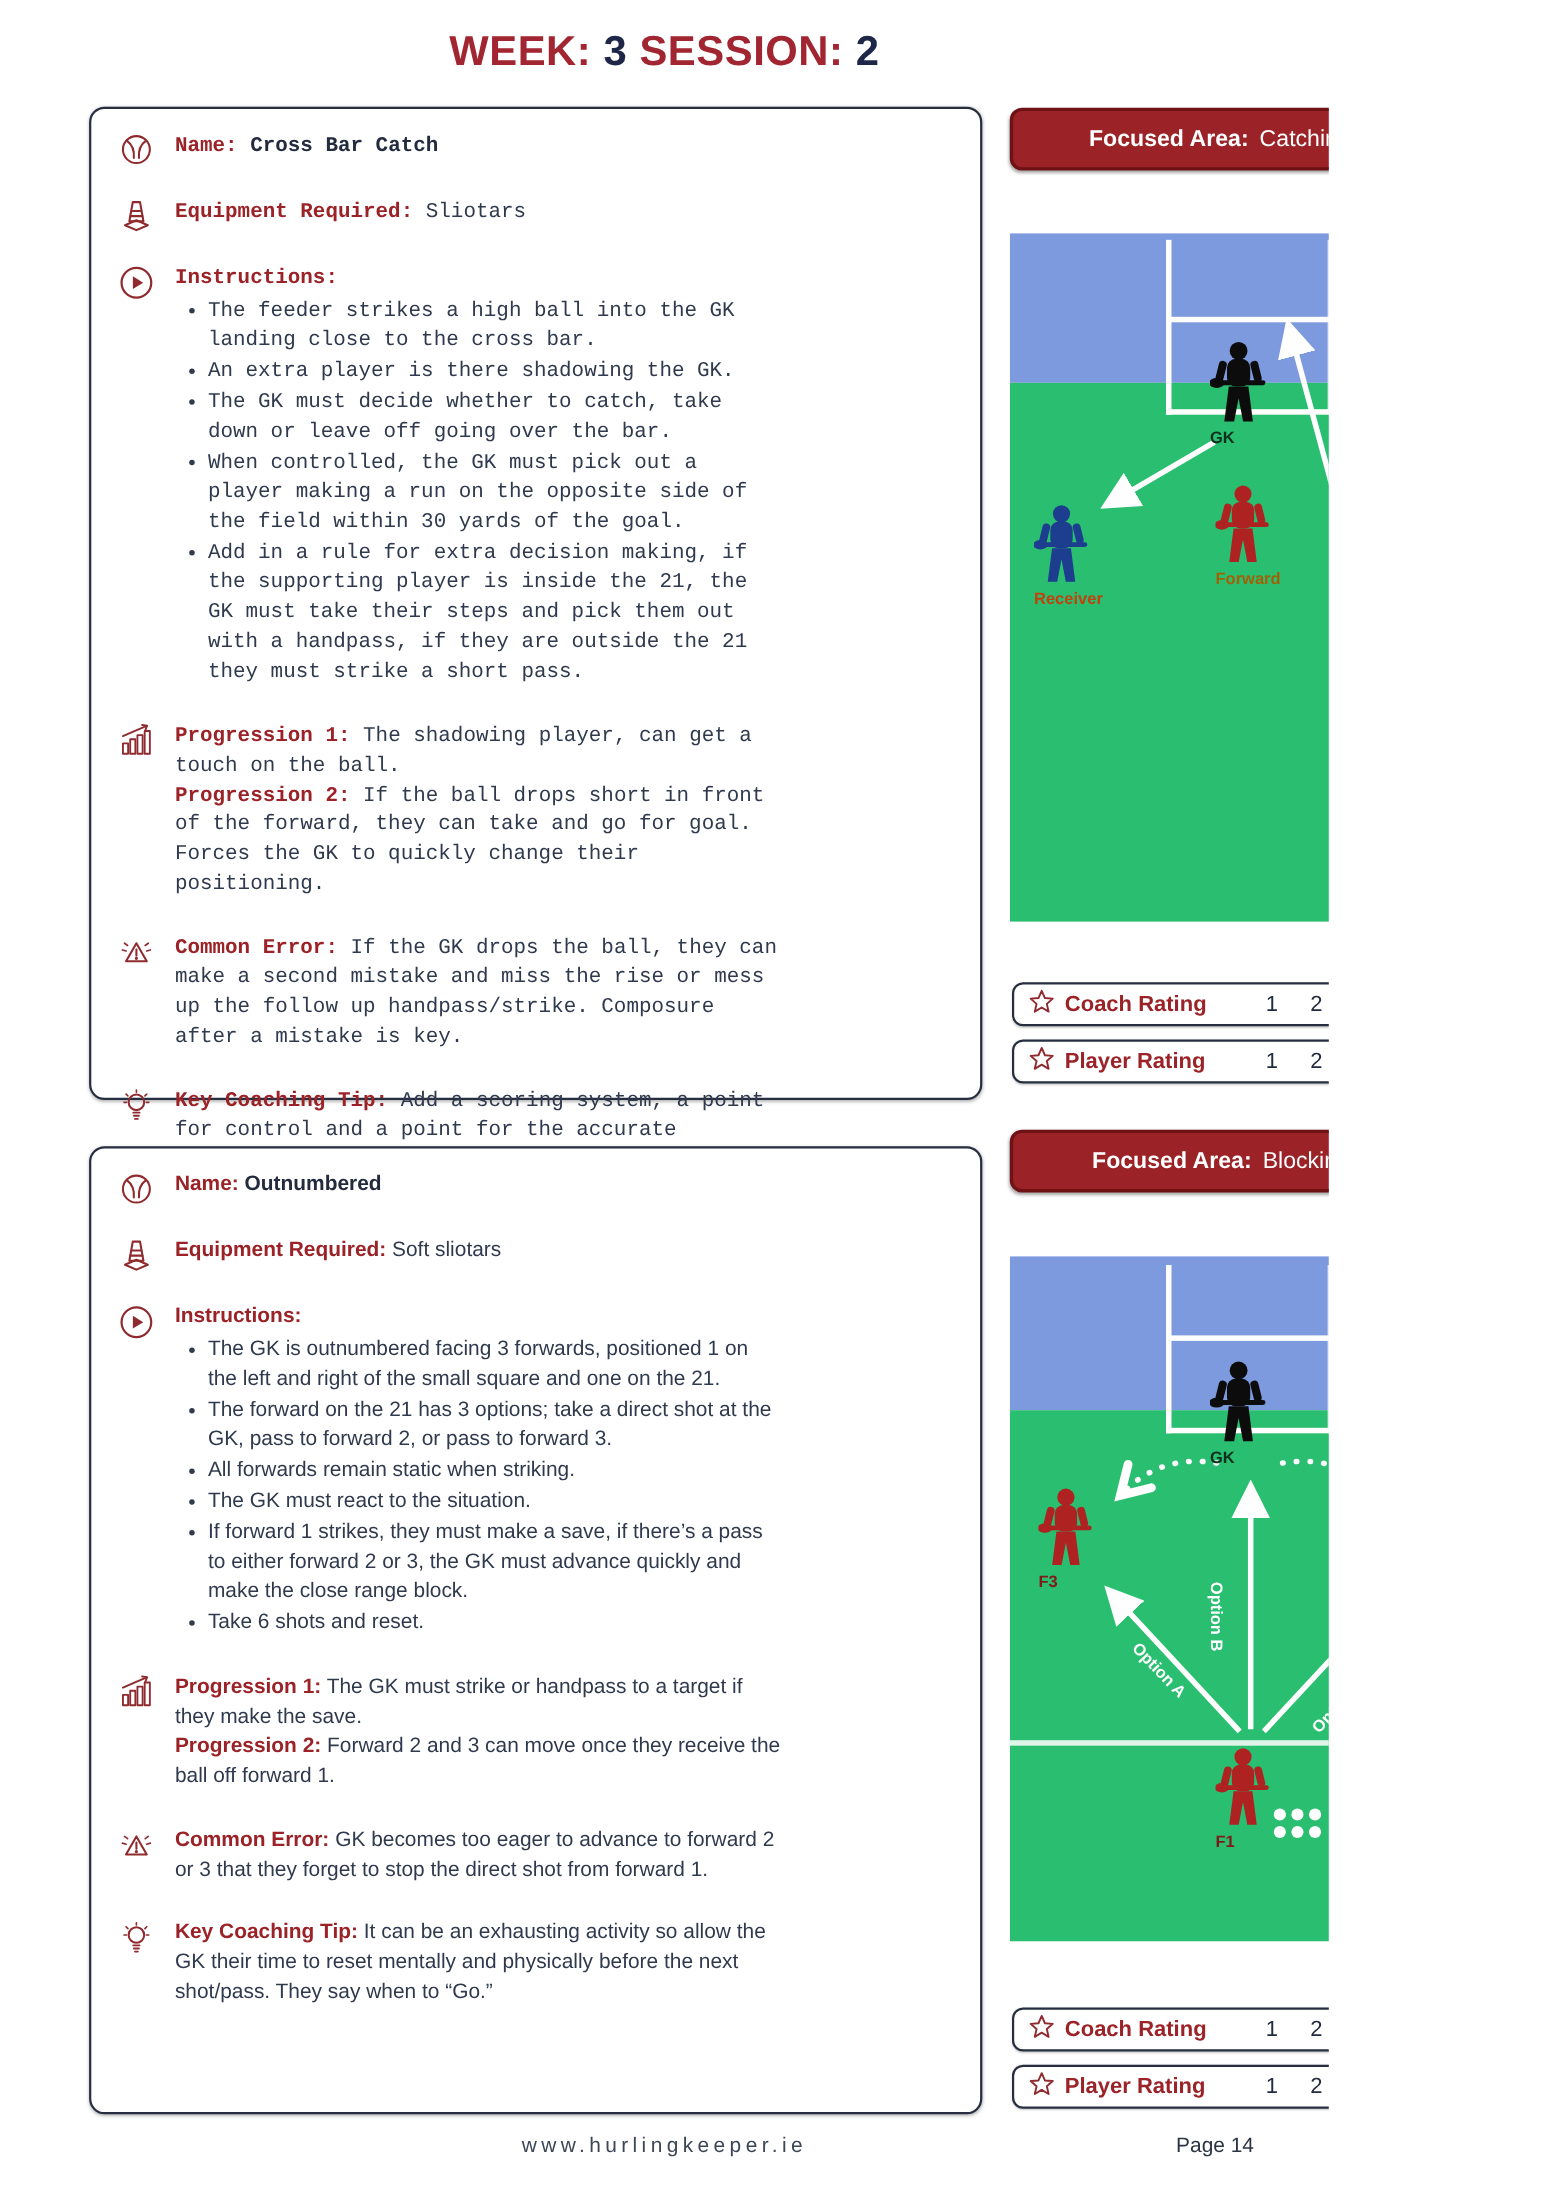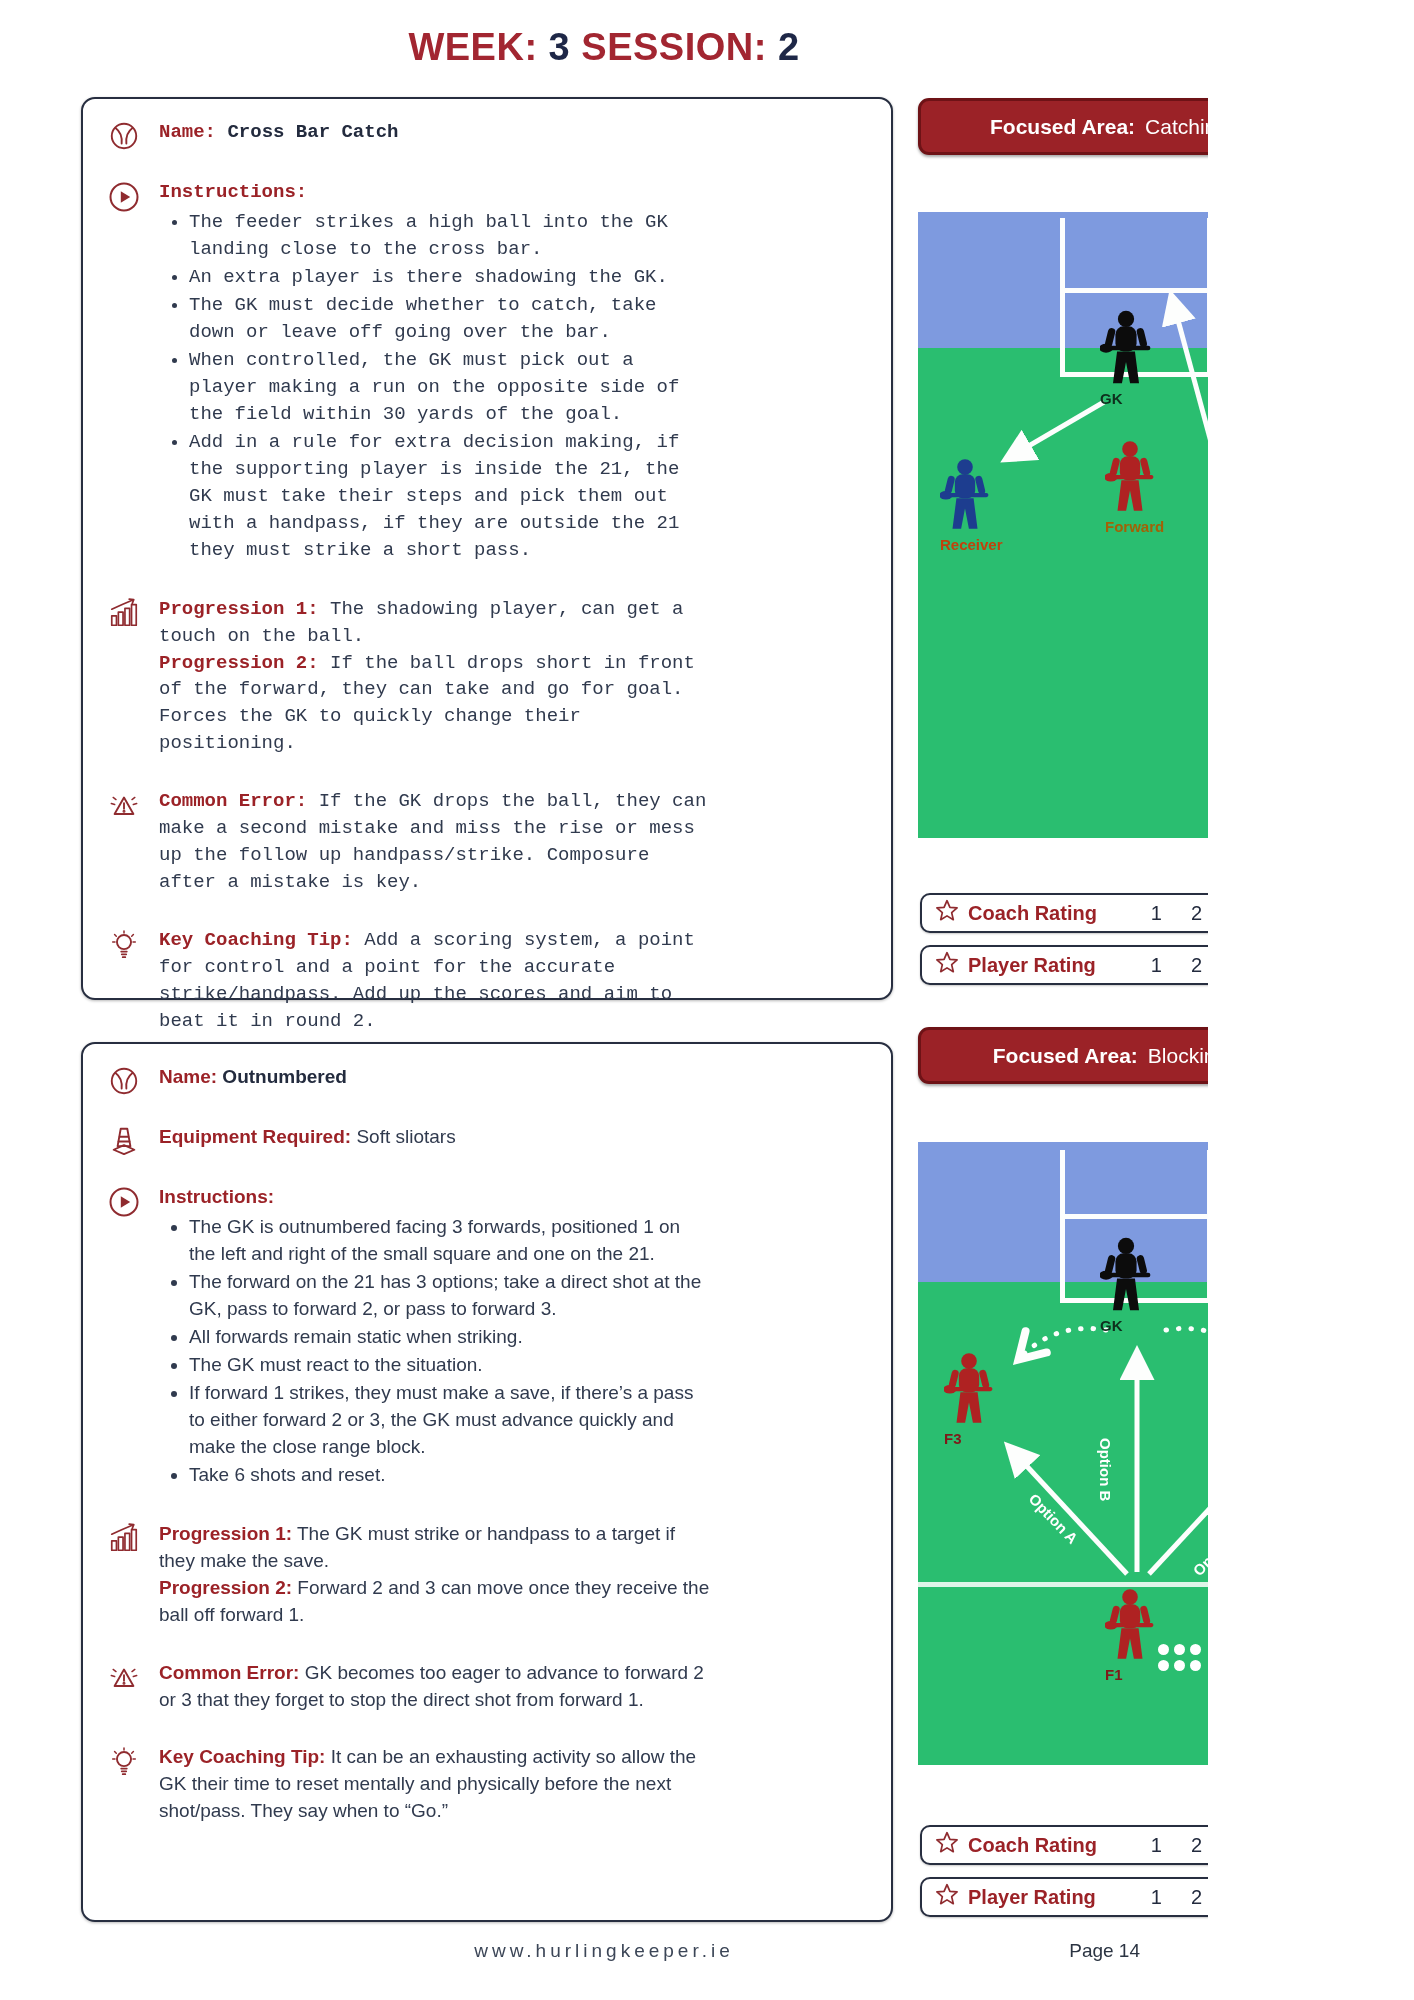--- a/index.html
+++ b/index.html
@@ -106,20 +106,33 @@
           <path d="M8 8.5 Q15.5 14 14.5 25"></path>
           <path d="M26 8.5 Q18.5 14 19.5 25"></path>
         </svg>
       </span>
       <div class="sec-text">
         <span class="lbl">Name:</span>
         <span class="strong">Cross Bar Catch</span>
       </div>
     </div>
 
+    <div class="sec mt">
+      <span class="icon-cell">
+        <svg width="32" height="32" viewBox="0 0 34 34" fill="none" stroke="#8F2B2F" stroke-width="2" stroke-linejoin="round" stroke-linecap="round">
+          <path d="M13.5 4 L10.2 22.5 h13.6 L20.5 4 z"></path>
+          <path d="M12.4 12.5 h9.2 M11.2 17.5 h11.6"></path>
+          <path d="M17 21.5 l11 4.8 L17 31 L6 26.3 z"></path>
+        </svg>
+      </span>
+      <div class="sec-text">
+        <span class="lbl">Equipment Required:</span>
+        <span>Sliotars</span>
+      </div>
+    </div>
 
     <div class="sec mt">
       <span class="icon-cell">
         <svg width="34" height="34" viewBox="0 0 34 34" fill="none" stroke="#8F2B2F" stroke-width="2">
           <circle cx="17" cy="17" r="13.5"></circle>
           <path d="M13.8 11.2 l9.4 5.8 -9.4 5.8 z" fill="#8F2B2F" stroke="none"></path>
         </svg>
       </span>
       <div class="sec-text">
         <span class="lbl">Instructions:</span>

